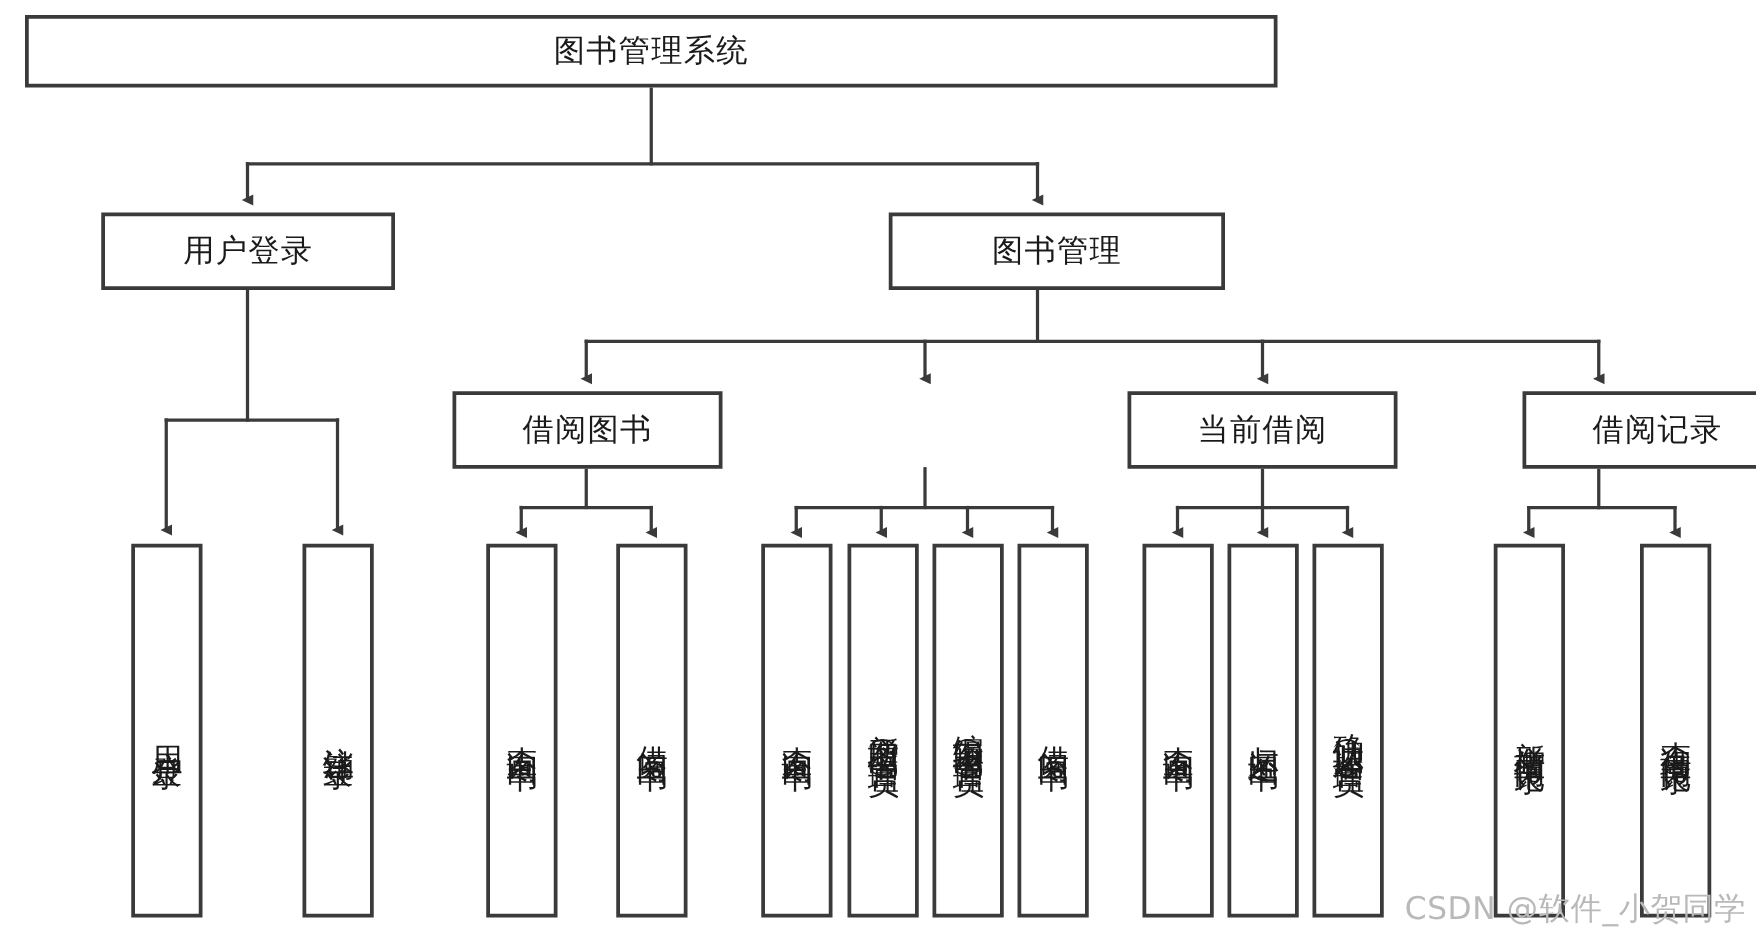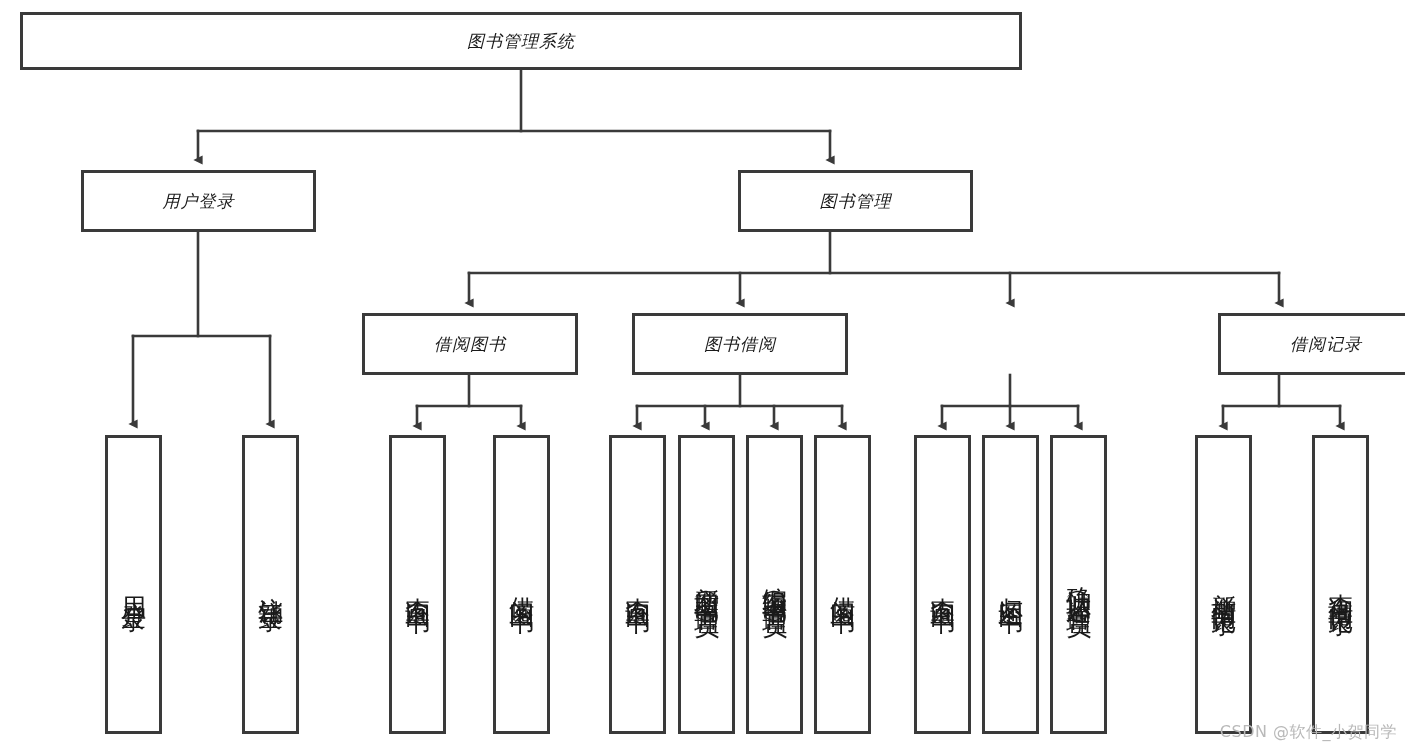--- a/index.html
+++ b/index.html
@@ -33,44 +33,43 @@
     position: absolute;
     box-sizing: border-box;
     border: 3px solid #3a3a3a;
     background: #ffffff;
     display: flex;
     align-items: center;
     justify-content: center;
     color: #1a1a1a;
   }
   .node.horiz {
-    font-size: 17px;
+    font-size: 25px;
     letter-spacing: 1px;
     line-height: 1.1;
-    font-style: italic;
   }
   .node.vert {
     writing-mode: vertical-rl;
     text-orientation: upright;
     font-size: 25px;
     line-height: 1.25;
     letter-spacing: 4px;
     padding: 6px 0;
   }
   .node.vert .vlabel {
     writing-mode: vertical-rl;
     text-orientation: upright;
     display: block;
     text-align: center;
   }
   .watermark {
     position: absolute;
     right: 8px;
     bottom: 4px;
-    font-size: 16px;
+    font-size: 25px;
     color: #b9b9b9;
     white-space: nowrap;
     letter-spacing: 0.5px;
     user-select: none;
   }
 </style>
 </head>
 <body>
 
 <div id="diagram-root">
@@ -126,32 +125,32 @@
   </svg>
 
   <div class="node horiz" style="left:20px; top:12px; width:1002px; height:58px;">
     <span>图书管理系统</span>
   </div>
 
   <div class="node horiz" style="left:81px; top:170px; width:235px; height:62px;">
     <span>用户登录</span>
   </div>
 
-  <div class="node horiz" style="left:711px; top:170px; width:235px; height:62px;margin-left:27px;">
+  <div class="node horiz" style="left:711px; top:170px; width:269px; height:62px;">
     <span>图书管理</span>
   </div>
 
   <div class="node horiz" style="left:362px; top:313px; width:216px; height:62px;">
     <span>借阅图书</span>
   </div>
 
-  <div class="node horiz" style="left:632px; top:313px; width:216px; height:62px;">
-    <span>图书借阅</span>
-  </div>
-
+
+  <div class="node horiz" style="left:902px; top:313px; width:216px; height:62px;">
+    <span>当前借阅</span>
+  </div>
 
   <div class="node horiz" style="left:1171px; top:313px; width:216px; height:62px;margin-left:47px;">
     <span>借阅记录</span>
   </div>
 
   <div class="node vert" style="left:105px; top:435px; width:57px; height:299px;">
     <span class="vlabel">用户登录</span>
   </div>
 
   <div class="node vert" style="left:242px; top:435px; width:57px; height:299px;">

